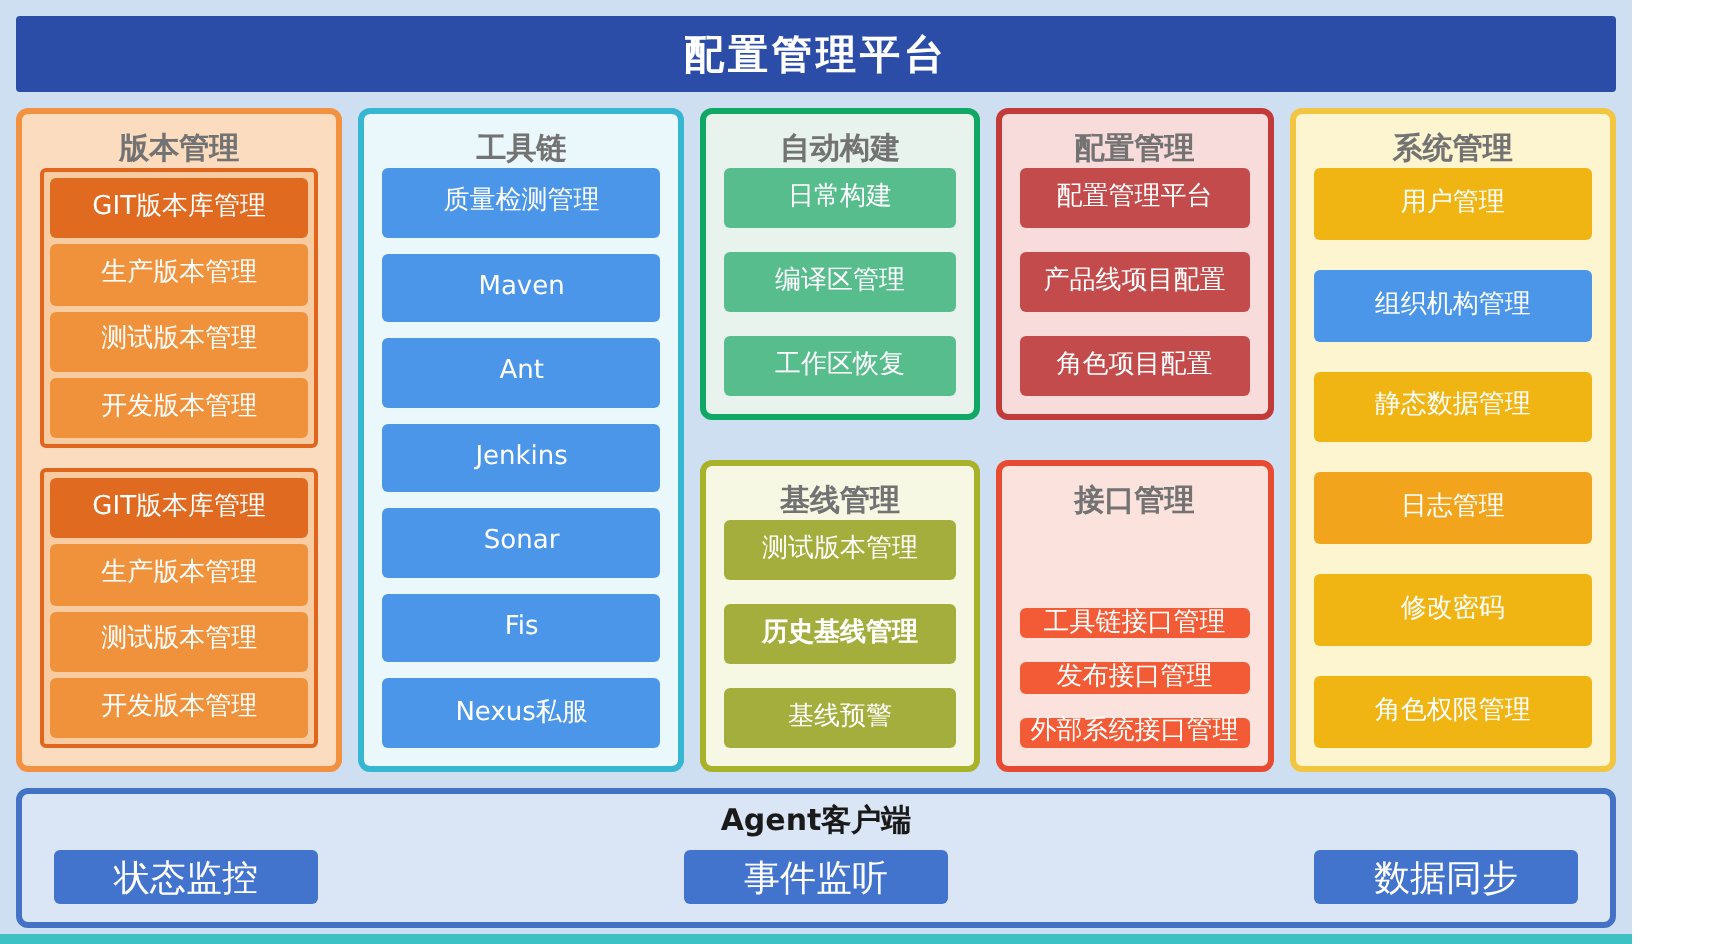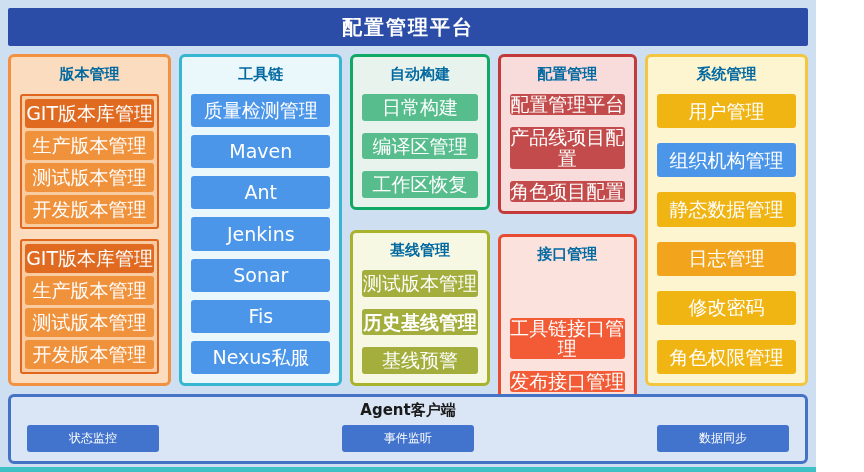--- a/index.html
+++ b/index.html
@@ -7,40 +7,40 @@
   body { font-family:"DejaVu Sans","Liberation Sans",sans-serif; overflow:hidden; }
 
   .stage { position:relative; width:816px; height:472px; padding:8px; display:flex; flex-direction:column; gap:8px; }
 
   .header { height:38px; flex:0 0 38px; display:flex; align-items:center; justify-content:center;
             color:#fff; font-size:20px; font-weight:bold; letter-spacing:2px; border-radius:2px; }
 
   .main { flex:1; display:flex; gap:8px; min-height:0; }
 
   .panel { border:3px solid; border-radius:6px; padding:5px 9px 9px; display:flex; flex-direction:column; flex:1; min-width:0; }
-  .panel-title { text-align:center; font-size:15px; font-weight:bold; color:#0369a1; padding:3px 0 10px; flex:0 0 auto; }
+  .panel-title { text-align:center; font-size:15px; font-weight:bold; color:#737373; padding:3px 0 0; flex:0 0 auto; }
 
   .col-split { flex:1; min-width:0; display:flex; flex-direction:column; gap:20px; }
   .col-split .panel { flex:1; }
 
   .btn { flex:1; display:flex; align-items:center; justify-content:center;
-         color:#fff; font-size:19px; border-radius:3px; text-align:center; line-height:1.1; }
+         color:#fff; font-size:13px; border-radius:3px; text-align:center; line-height:1.1; }
 
   .vstack { flex:1; display:flex; flex-direction:column; gap:10px; min-height:0; }
   .group { flex:1; border:2px solid; border-radius:3px; padding:3px; display:flex; flex-direction:column; gap:3px; min-height:0; }
 
   .body-gap-8  { flex:1; display:flex; flex-direction:column; gap:8px;  min-height:0; }
   .body-gap-12 { flex:1; display:flex; flex-direction:column; gap:12px; min-height:0; }
   .body-gap-15 { flex:1; display:flex; flex-direction:column; gap:15px; min-height:0; }
 
   .agent { flex:0 0 70px; border:3px solid; border-radius:6px; padding:4px 16px 9px; display:flex; flex-direction:column; }
   .agent-title { text-align:center; font-size:15px; font-weight:bold; color:#1a1a1a; flex:0 0 auto; }
   .agent-row { flex:1; display:flex; justify-content:space-between; align-items:stretch; margin-top:5px; }
   .agent-btn { flex:none; width:132px; display:flex; align-items:center; justify-content:center;
-               color:#fff; font-size:12px; border-radius:3px; }
+               color:#fff; font-size:18px; border-radius:3px; }
 
   .bottom-strip { position:absolute; left:0; bottom:0; width:100%; height:5px; }
 </style>
 </head>
 <body>
 
 <div class="stage" style="background-color: rgb(207, 223, 242);">
 
   <div class="header" style="background-color: rgb(43, 77, 168);">
     <span>配置管理平台</span>

